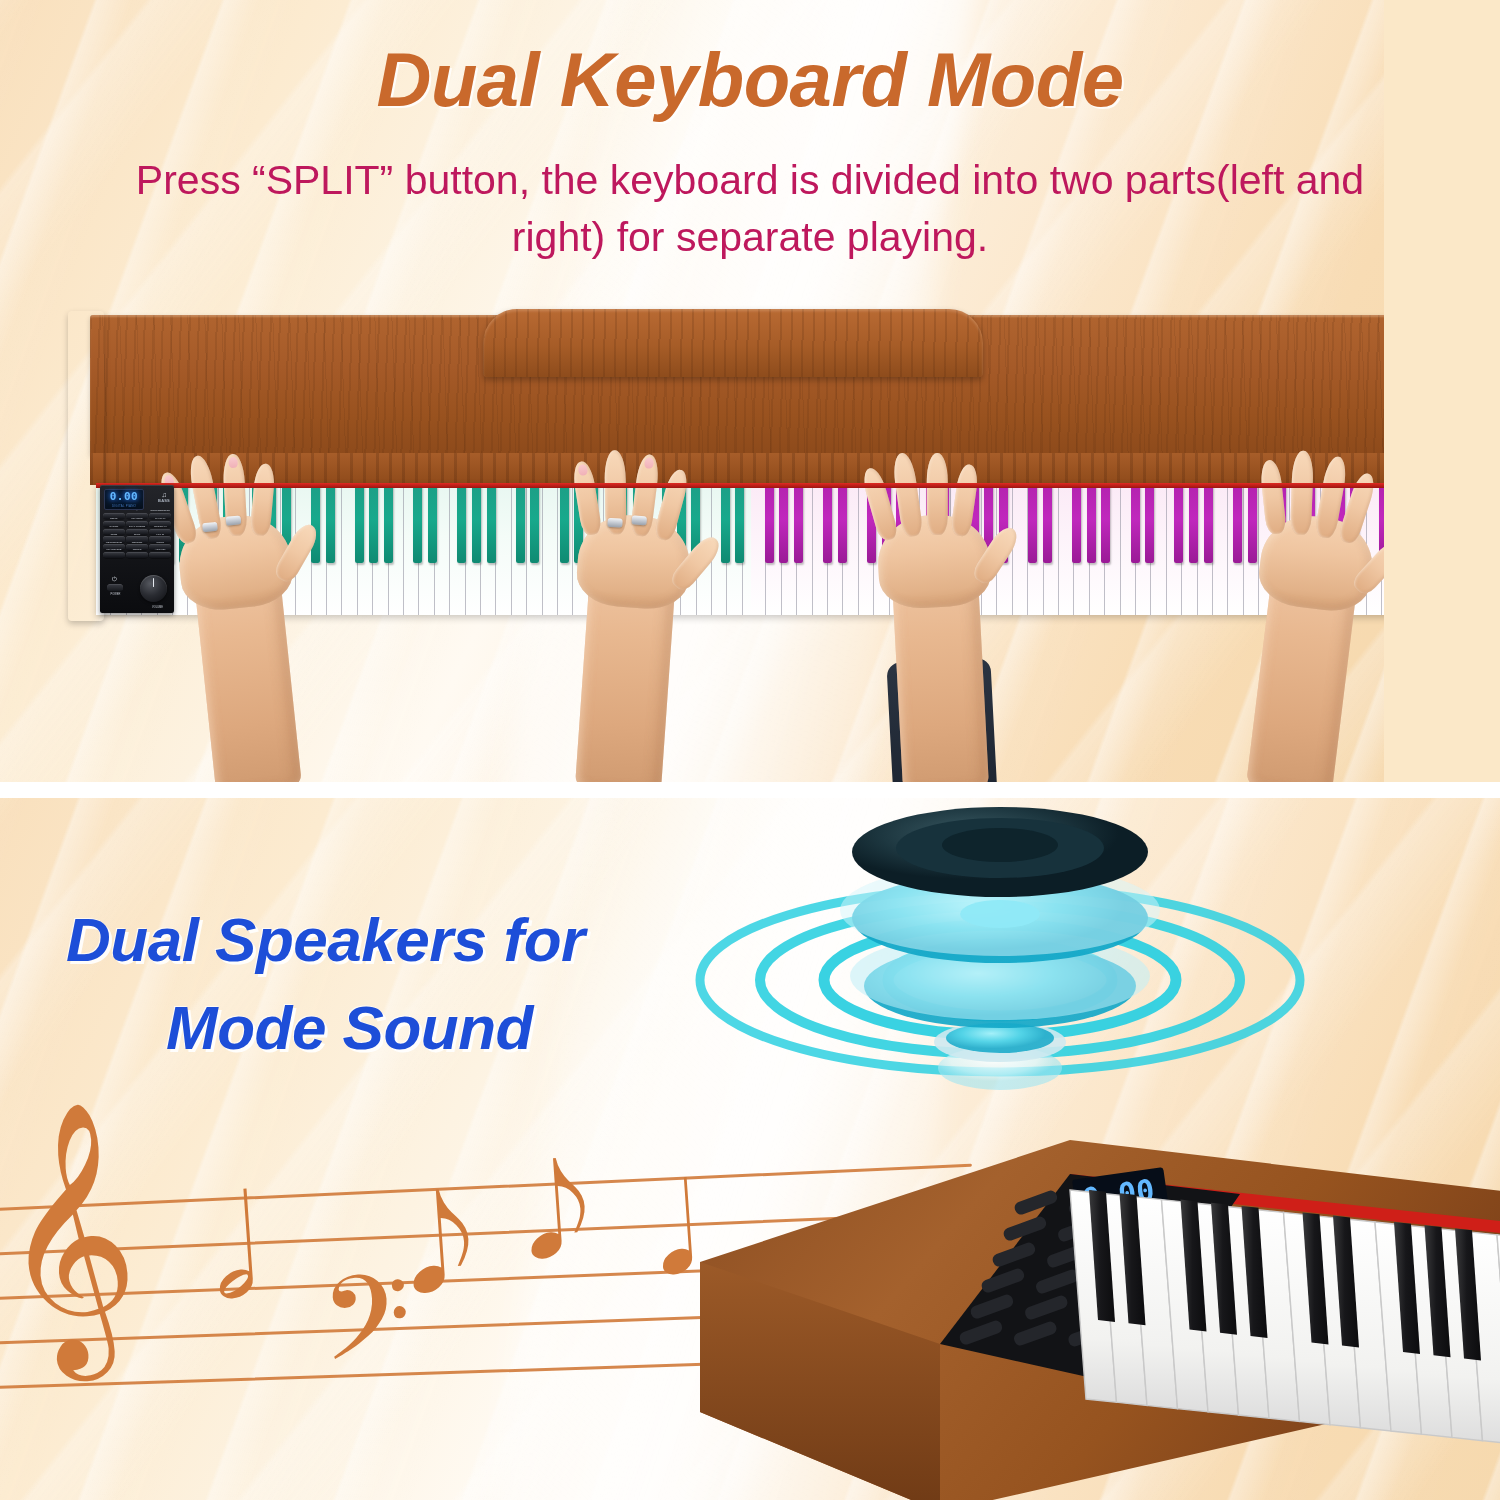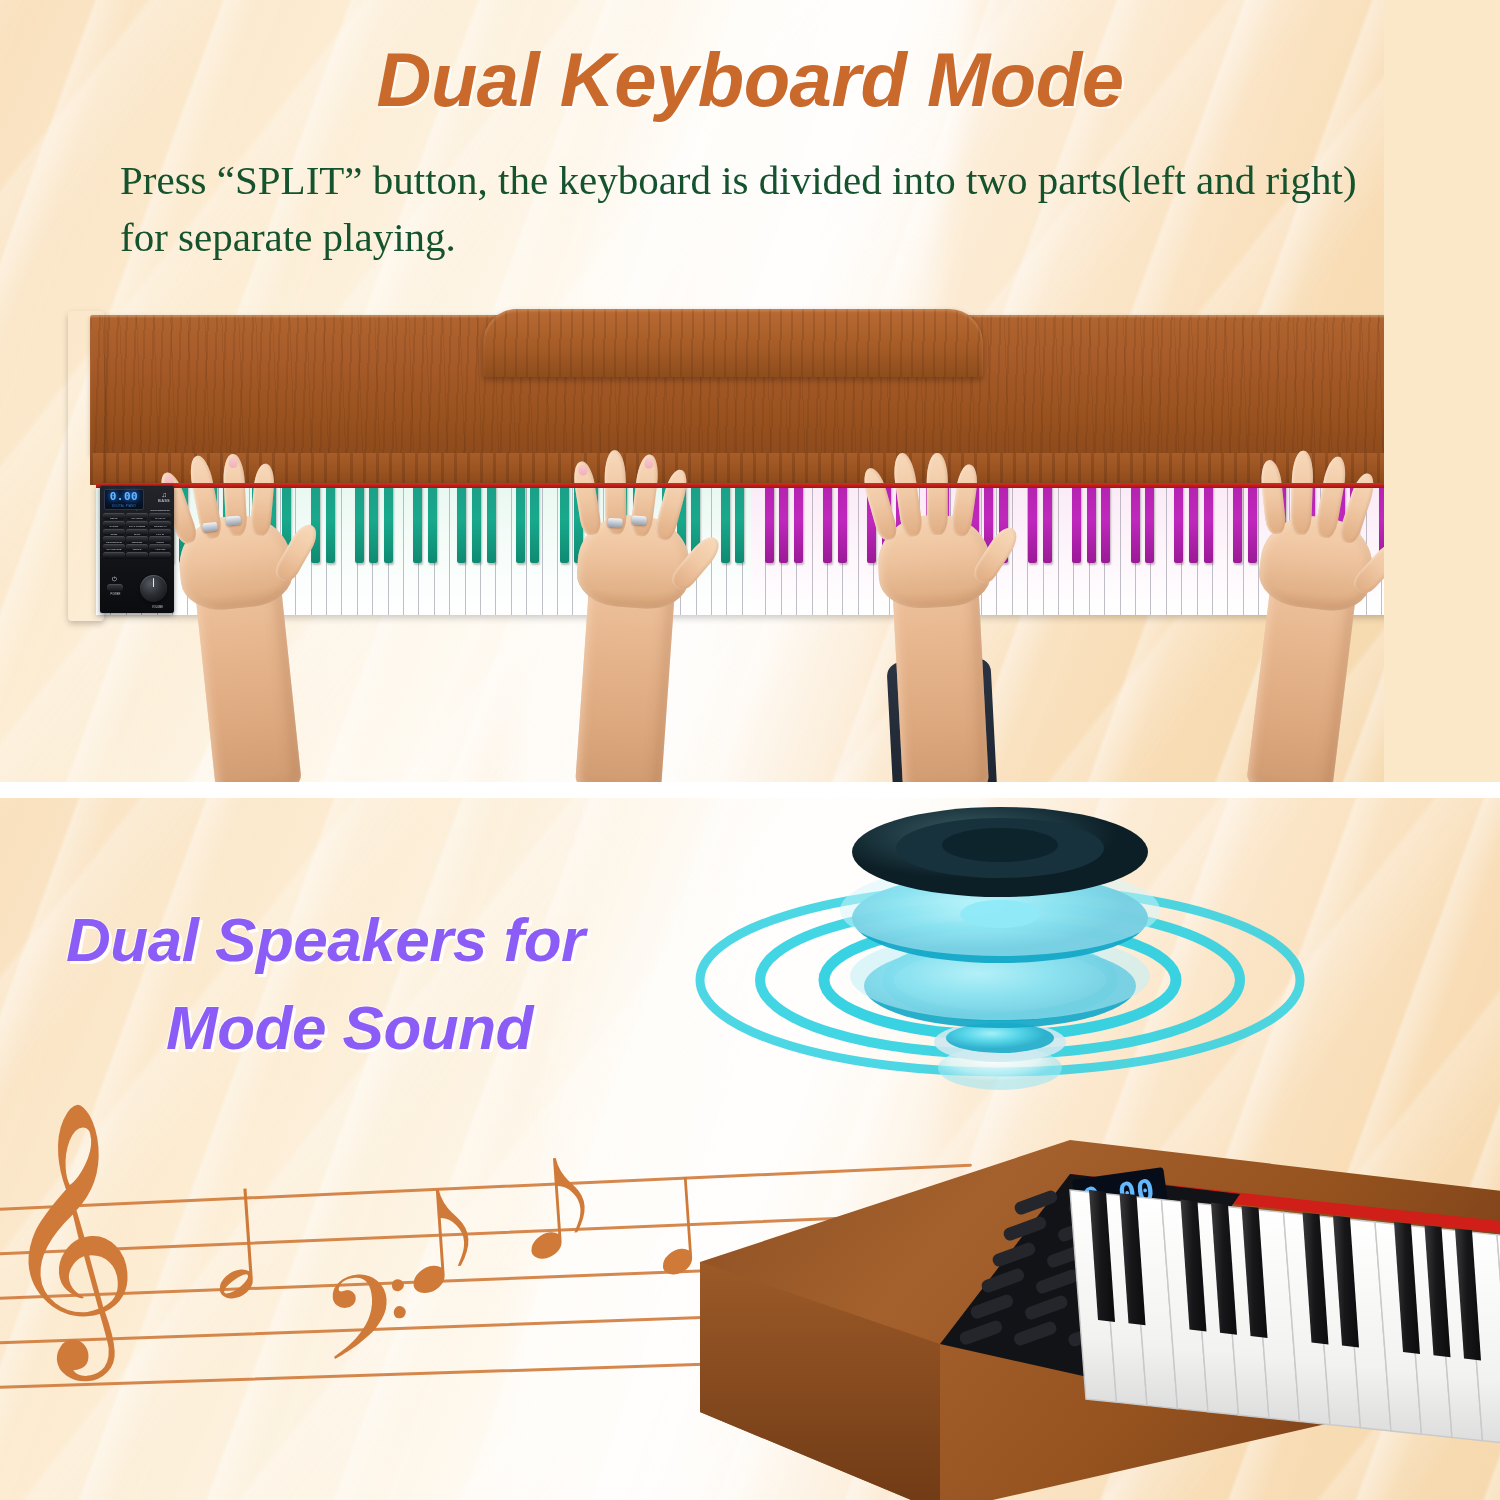--- a/index.html
+++ b/index.html
@@ -23,22 +23,22 @@
     background:linear-gradient(100deg, rgba(255,255,255,0) 0%, rgba(255,255,255,.85) 45%,
       rgba(255,255,255,.9) 55%, rgba(255,255,255,0) 100%);
     transform:rotate(8deg); filter:blur(12px); }
 
   
   .panel1 { position:absolute; top:0; left:0; width:1384px; height:788px; overflow:hidden; }
 
   .headline { position:absolute; top:36px; left:0; width:1500px; text-align:center;
     font-size:76px; font-weight:bold; font-style:italic; color:#c9692c;
     letter-spacing:-.5px; text-shadow:2px 2px 0 rgba(255,255,255,.85); }
-  .subline { position:absolute; top:152px; left:120px; width:1260px; 
-    font-size:41px; line-height:1.38; color:#14532d; font-weight:500;font-family:Liberation Serif, serif; }
+  .subline { position:absolute; top:152px; left:120px; width:1260px; text-align:center;
+    font-size:41px; line-height:1.38; color:#be185d; font-weight:500; }
 
   
   .piano { position:absolute; left:68px; top:315px; width:1366px; height:315px; }
 
   .piano-lid { position:absolute; left:22px; top:0; width:1322px; height:140px;
     background:
       repeating-linear-gradient(92deg, rgba(90,45,15,.16) 0 2px, rgba(255,255,255,0) 2px 9px),
       repeating-linear-gradient(88deg, rgba(60,28,8,.10) 0 1px, rgba(255,255,255,0) 1px 17px),
       linear-gradient(180deg,#b0642f 0%,#a55a28 38%,#99521f 72%,#8d4a1b 100%);
     border-radius:3px 3px 0 0;
@@ -146,21 +146,21 @@
     background:linear-gradient(180deg,#2b3442 0%,#1d2531 100%); }
 
   
   .divider { position:absolute; left:0; top:782px; width:1500px; height:16px;
     background:#ffffff; z-index:40; }
 
   
   .panel2 { position:absolute; top:798px; left:0; width:1500px; height:702px; overflow:hidden; }
 
   .headline2 { position:absolute; top:98px; left:66px; width:640px;
-    font-size:62px; font-weight:bold; font-style:italic; color:#8b5cf6;
+    font-size:62px; font-weight:bold; font-style:italic; color:#1d4ed8;
     line-height:1.42; letter-spacing:-.5px;
     text-shadow:3px 3px 0 rgba(255,255,255,.9), -1px -1px 0 rgba(255,255,255,.7); }
   .headline2 .l2 { display:block; padding-left:100px; }
 
   .staff { position:absolute; left:-30px; top:330px; width:960px; height:340px;
     transform:rotate(-4deg); }
   .staff-line { position:absolute; left:0; width:1010px; height:2.6px;
     background:#d07a3a; border-radius:2px; opacity:.9; }
 
   .clef { position:absolute; color:#d07a3a; line-height:1; font-family:"DejaVu Sans", sans-serif; }

